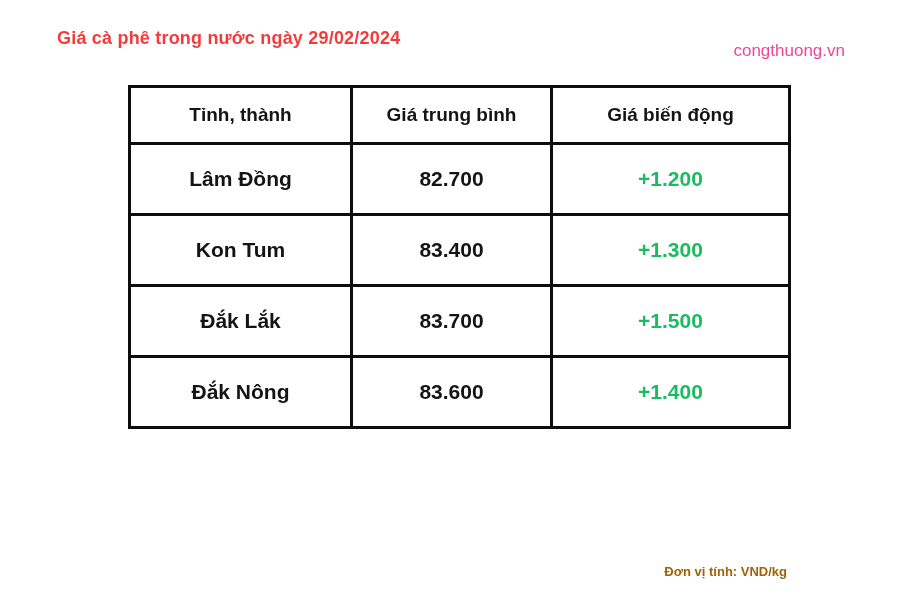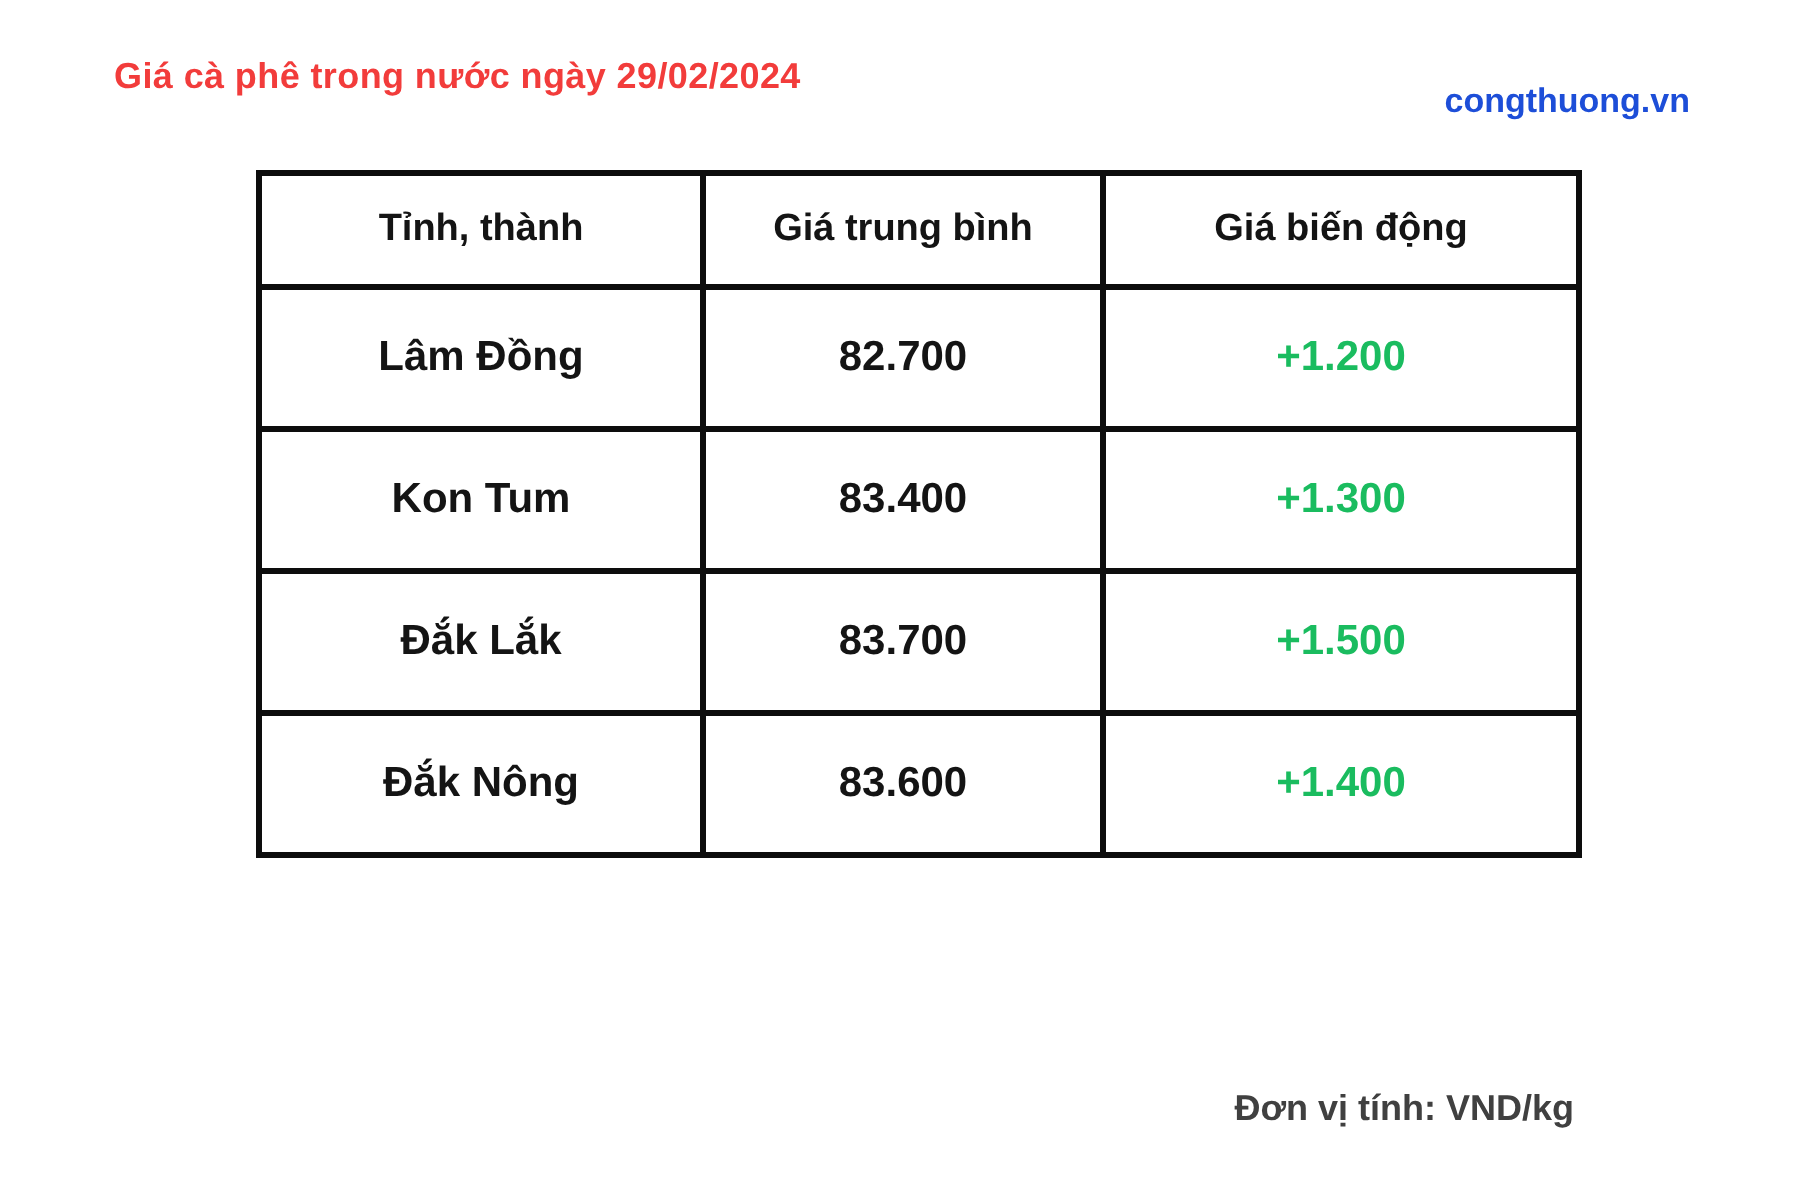--- a/index.html
+++ b/index.html
@@ -15,22 +15,22 @@
     left: 57px; top: 28px;
     font-size: 18px;
     font-weight: bold;
     color: #f23c3b;
     letter-spacing: 0.2px;
   }
   .source-brand {
     position: absolute;
     top: 41px; right: 55px;
     font-size: 17px;
-    font-weight: bold;
-    color: #1d4ed8;
+    font-weight: normal;
+    color: #ec4899;
   }
   .price-table-wrap {
     position: absolute;
     left: 128px; top: 85px;
   }
   table.price-table {
     border-collapse: collapse;
     table-layout: fixed;
     width: 660px;
   }
@@ -53,24 +53,24 @@
     font-weight: bold;
   }
   table.price-table td.change {
     color: #1abc5f;
   }
   col.c-province { width: 222px; }
   col.c-price    { width: 200px; }
   col.c-change   { width: 238px; }
   .unit-note {
     position: absolute;
-    top: 544px; right: 113px;
-    font-size: 18px;
+    top: 564px; right: 113px;
+    font-size: 13px;
     font-weight: bold;
-    color: #404040;
+    color: #a16207;
   }
 </style>
 </head>
 <body>
 
 <div class="page-title">Giá cà phê trong nước ngày 29/02/2024</div>
 
 <div class="source-brand">congthuong.vn</div>
 
 <div class="price-table-wrap">

